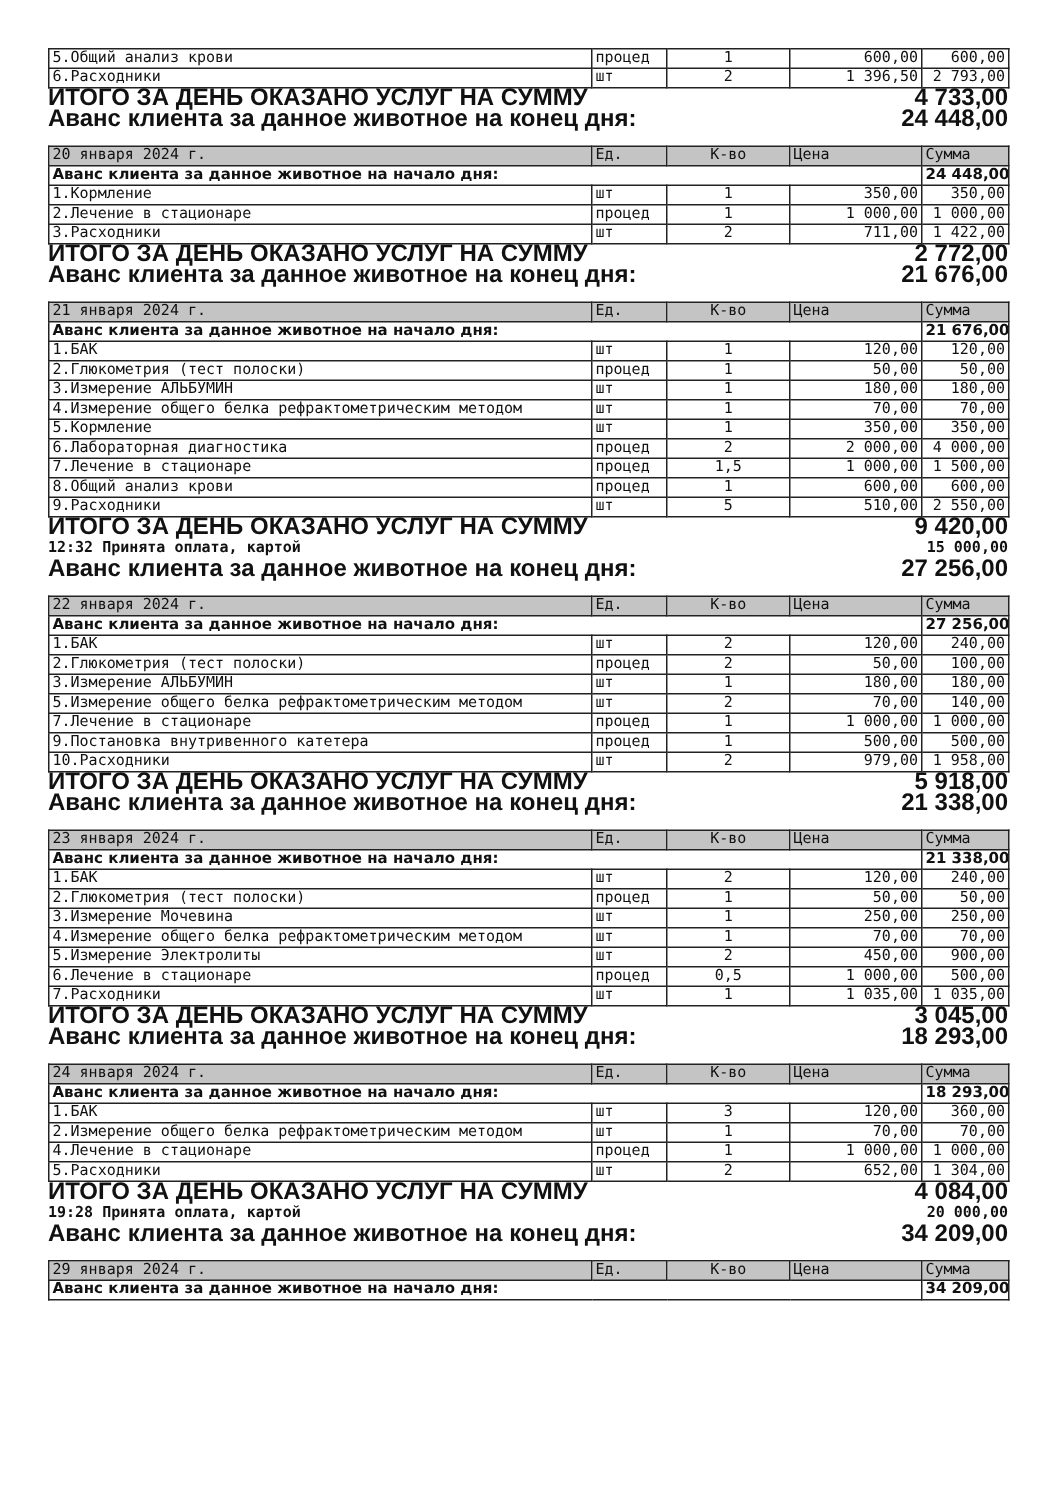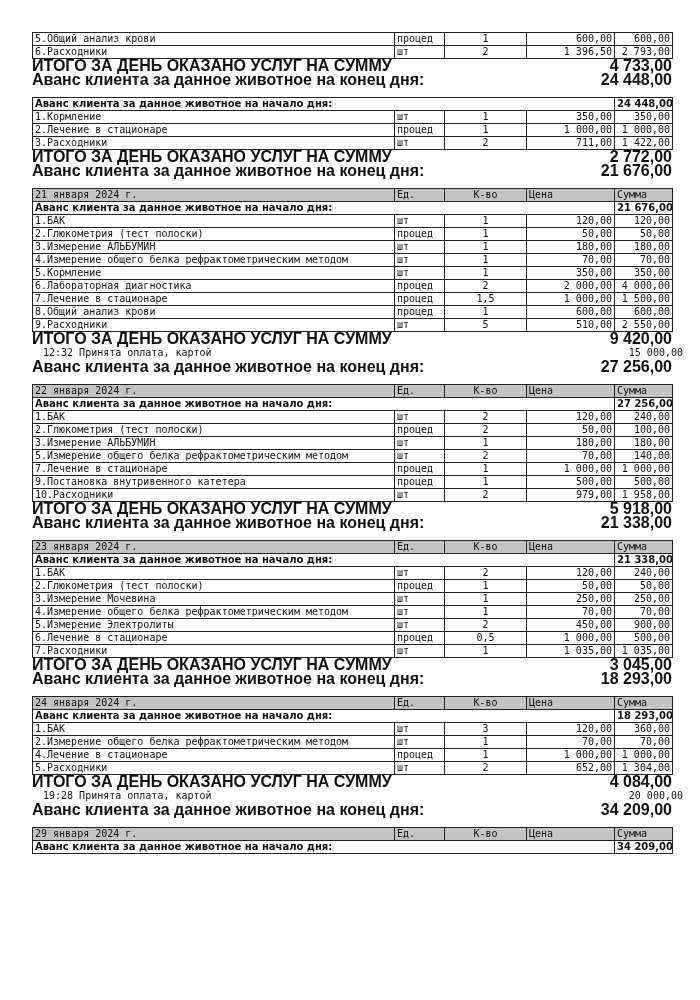--- a/index.html
+++ b/index.html
@@ -5,21 +5,21 @@
   html, body { margin: 0; padding: 0; background: #ffffff; }
   body { width: 700px; height: 1000px; position: relative; overflow: hidden; font-family: "DejaVu Sans Mono", monospace; color: #111; }
   .page { position: absolute; left: 32px; top: 32px; width: 640px; }
   table.grid { border-collapse: collapse; width: 640px; table-layout: fixed; }
   table.grid td { border: 1.5px solid #222; padding: 0 2px; height: 12px; line-height: 12px; font-size: 10px; white-space: nowrap; overflow: hidden; }
   table.grid tr.hdr td { background: #c4c4c4; }
   table.grid td.c { text-align: center; }
   table.grid td.r { text-align: right; }
   table.grid tr.adv td { font-family: "DejaVu Sans", sans-serif; font-weight: bold; font-size: 10px; }
   .summary { width: 640px; display: flex; justify-content: space-between; font-family: Liberation Sans, sans-serif; font-weight: bold; font-size: 16px; height: 14px; line-height: 14px; }
-  .summary.pay { font-family: "DejaVu Sans Mono", monospace; font-weight: normal; font-size: 10px; margin-left: 11px; }
+  .summary.pay { font-family: "DejaVu Sans Mono", monospace; font-weight: bold; font-size: 10px; }
   .summary .v { text-align: left; }
   .gap { height: 10px; }
   col.c1 { width: 362px; } col.c2 { width: 50px; } col.c3 { width: 82px; } col.c4 { width: 88px; } col.c5 { width: 58px; }
 </style>
 </head>
 <body>
 
 <div class="page" id="page">
     <section>
       <table class="grid">
@@ -60,20 +60,27 @@
     <section>
       <table class="grid">
         <colgroup>
           <col class="c1">
           <col class="c2">
           <col class="c3">
           <col class="c4">
           <col class="c5">
         </colgroup>
         <tbody>
+          <tr class="hdr">
+            <td>20 января 2024 г.</td>
+            <td>Ед.</td>
+            <td class="c">К-во</td>
+            <td>Цена</td>
+            <td>Сумма</td>
+          </tr>
           <tr class="adv">
             <td colspan="4">Аванс клиента за данное животное на начало дня:</td>
             <td class="r">24 448,00</td>
           </tr>
           <tr>
             <td>1.Кормление</td>
             <td>шт</td>
             <td class="c">1</td>
             <td class="r">350,00</td>
             <td class="r">350,00</td>

